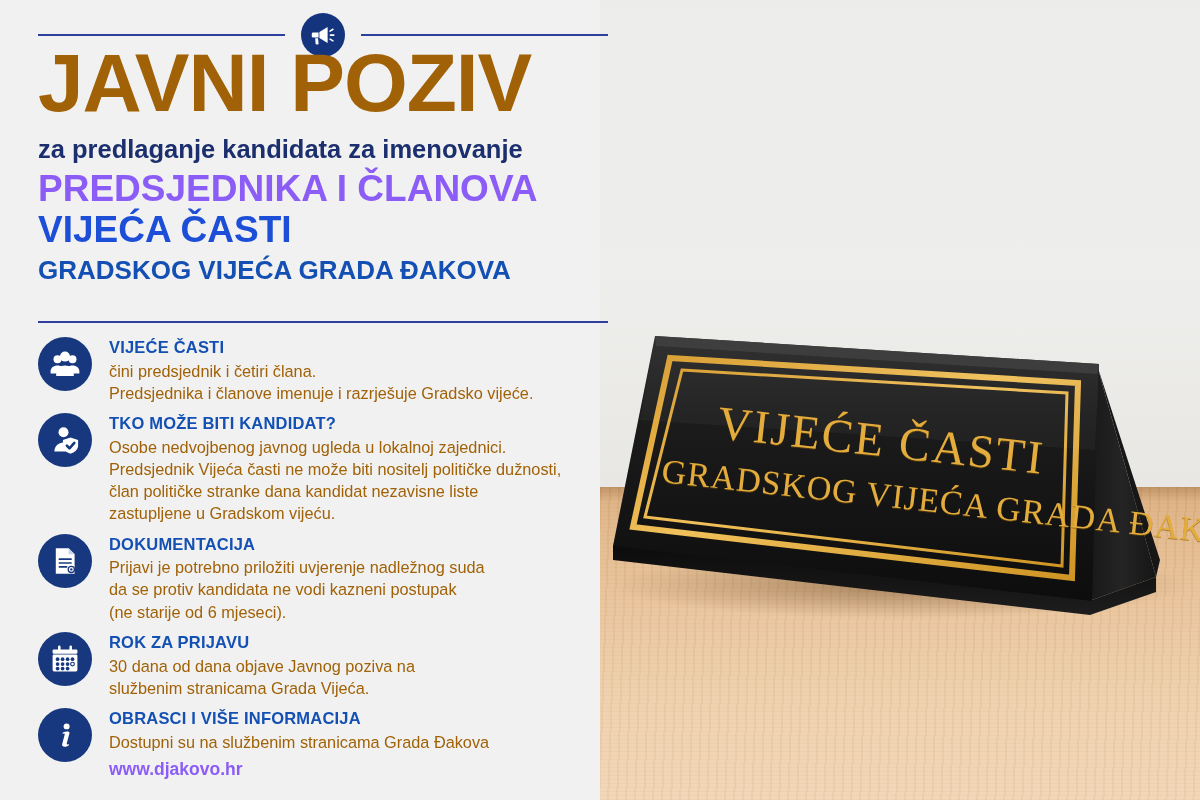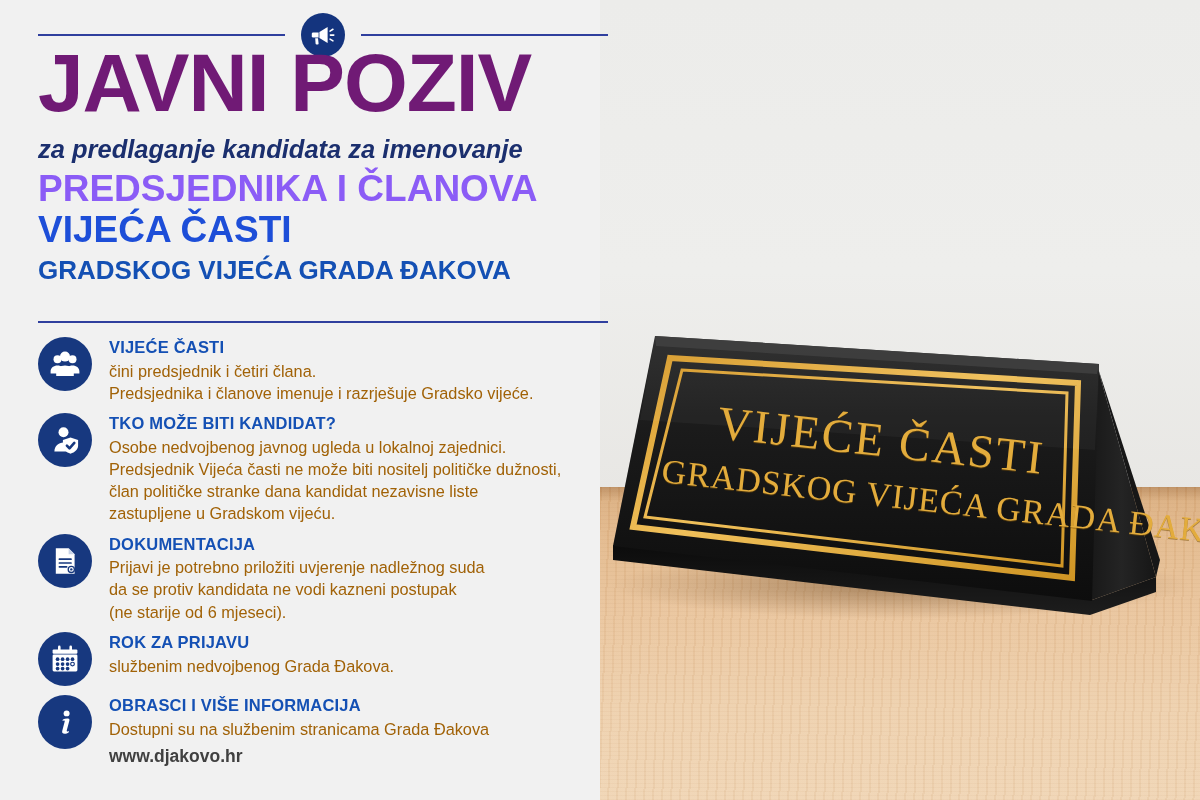--- a/index.html
+++ b/index.html
@@ -149,33 +149,32 @@
   .title-block {
     position: absolute;
     left: 38px;
     top: 44px;
     width: 580px;
   }
   .t-javni {
     font-size: 82px;
     line-height: 0.95;
     font-weight: 700;
-    color: #701a75;
+    color: #a16207;
     letter-spacing: -1px;
     margin: 0;
     white-space: nowrap;
   }
   .t-sub {
     font-size: 25.5px;
     line-height: 1.05;
     font-weight: 700;
     color: #1b2f6e;
     margin: 14px 0 0 0;
     white-space: nowrap;
-    font-style: italic;
   }
   .t-big {
     font-size: 37px;
     line-height: 1.06;
     font-weight: 700;
     color: #8b5cf6;
     margin: 6px 0 0 0;
     white-space: nowrap;
   }
   .t-big2 {
@@ -239,21 +238,21 @@
   .item-line {
     font-size: 16.3px;
     color: #a16207;
     line-height: 1.36;
     margin: 0;
     white-space: nowrap;
   }
   .item-url {
     font-size: 17.5px;
     font-weight: 700;
-    color: #404040;
+    color: #8b5cf6;
     margin: 6px 0 0 0;
     line-height: 1.2;
     white-space: nowrap;
   }
 </style>
 </head>
 <body>
 
 <div id="poster">
 
@@ -429,21 +428,22 @@
               <circle cx="18.6" cy="21.1" r="1.85"></circle>
               <circle cx="8.6" cy="25.6" r="1.85"></circle>
               <circle cx="13.6" cy="25.6" r="1.85"></circle>
               <circle cx="18.6" cy="25.6" r="1.85"></circle>
             </g>
             <circle cx="23.5" cy="21.1" r="1.85" fill="none" stroke="#17387f" stroke-width="1.2"></circle>
           </svg>
         </div>
         <div class="item-body">
           <div class="item-title">ROK ZA PRIJAVU</div>
-          <div class="item-line">službenim nedvojbenog Grada Đakova.</div>
+          <div class="item-line">30 dana od dana objave Javnog poziva na</div>
+          <div class="item-line">službenim stranicama Grada Vijeća.</div>
         </div>
       </div>
 
       <div class="item">
         <div class="item-icon">
           <svg width="32" height="32" viewBox="0 0 32 32" xmlns="http://www.w3.org/2000/svg">
             <g fill="#ffffff">
               <ellipse cx="17.6" cy="7.4" rx="3.0" ry="2.9"></ellipse>
               <path d="M18.2 12.4 c1.6 0 2.6 0.5 2.2 2.1 l-2.6 9.8 c-0.25 0.95 0.15 1.35 0.9 1.1 l1.3-0.45 l-0.35 1.5 c-1.1 0.7-2.6 1.25-4.0 1.25 c-1.9 0-2.9-0.95-2.45-2.7 l2.5-9.4 c0.25-0.95-0.1-1.3-0.85-1.05 l-1.35 0.45 l0.4-1.5 c1.25-0.7 2.75-1.1 4.3-1.1 Z"></path>
             </g>

